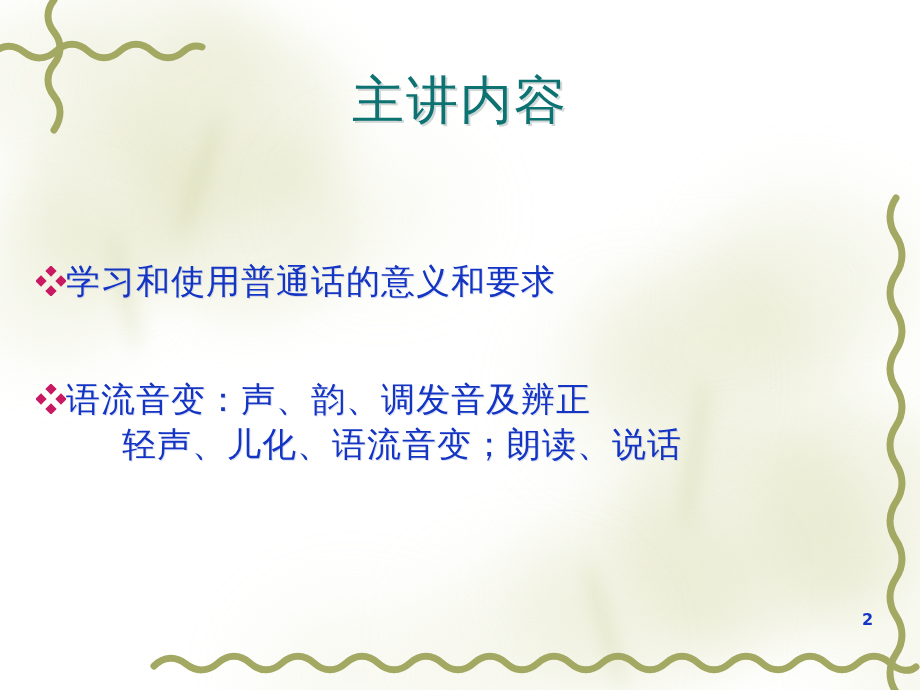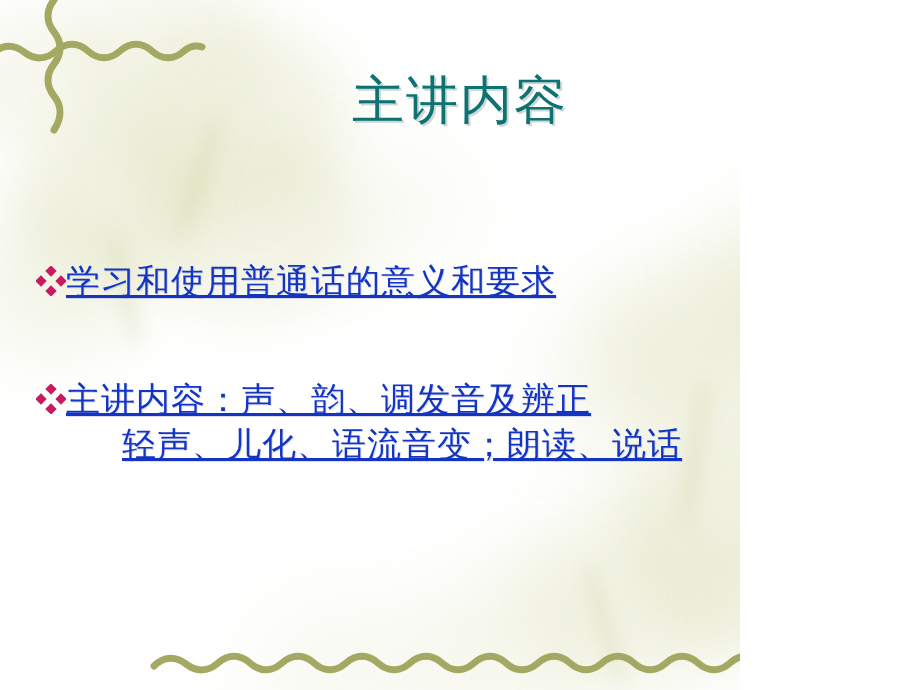--- a/index.html
+++ b/index.html
@@ -7,21 +7,21 @@
     margin: 0;
     padding: 0;
     background: #ffffff;
   }
   body {
     font-family: "DejaVu Sans", "Liberation Sans", sans-serif;
   }
 
   .slide {
     position: relative;
-    width: 740px;
+    width: 920px;
     height: 690px;
     overflow: hidden;
     background: #ffffff;
   }
 
   
   .bg-wash {
     position: absolute;
     inset: 0;
     pointer-events: none;
@@ -85,21 +85,20 @@
   }
 
   .bullet-row {
     display: flex;
     align-items: flex-start;
     font-family: "DejaVu Serif", "Liberation Serif", serif;
     color: #1435c4;
     font-size: 34px;
     line-height: 1.12;
     letter-spacing: 1px;
-    text-decoration: underline;
   }
   .bullet-row.second { margin-top: 76px; }
 
   .bullet-mark {
     flex: 0 0 auto;
     width: 30px;
     height: 42px;
     position: relative;
     top: 4px;
   }
@@ -212,21 +211,21 @@
         <svg width="30" height="30" viewBox="0 0 30 30">
           <g fill="#c81a62">
             <rect x="11" y="1" width="8" height="8" transform="rotate(45 15 5)"></rect>
             <rect x="11" y="21" width="8" height="8" transform="rotate(45 15 25)"></rect>
             <rect x="1" y="11" width="8" height="8" transform="rotate(45 5 15)"></rect>
             <rect x="21" y="11" width="8" height="8" transform="rotate(45 25 15)"></rect>
           </g>
         </svg>
       </span>
       <span class="bullet-text">
-        <span>主讲内容：声、韵、调发音及辨正</span>
+        <span>语流音变：声、韵、调发音及辨正</span>
         <span class="line2">轻声、儿化、语流音变；朗读、说话</span>
       </span>
     </div>
 
   </div>
 
   <div class="page-num">2</div>
 
 </div>
 

